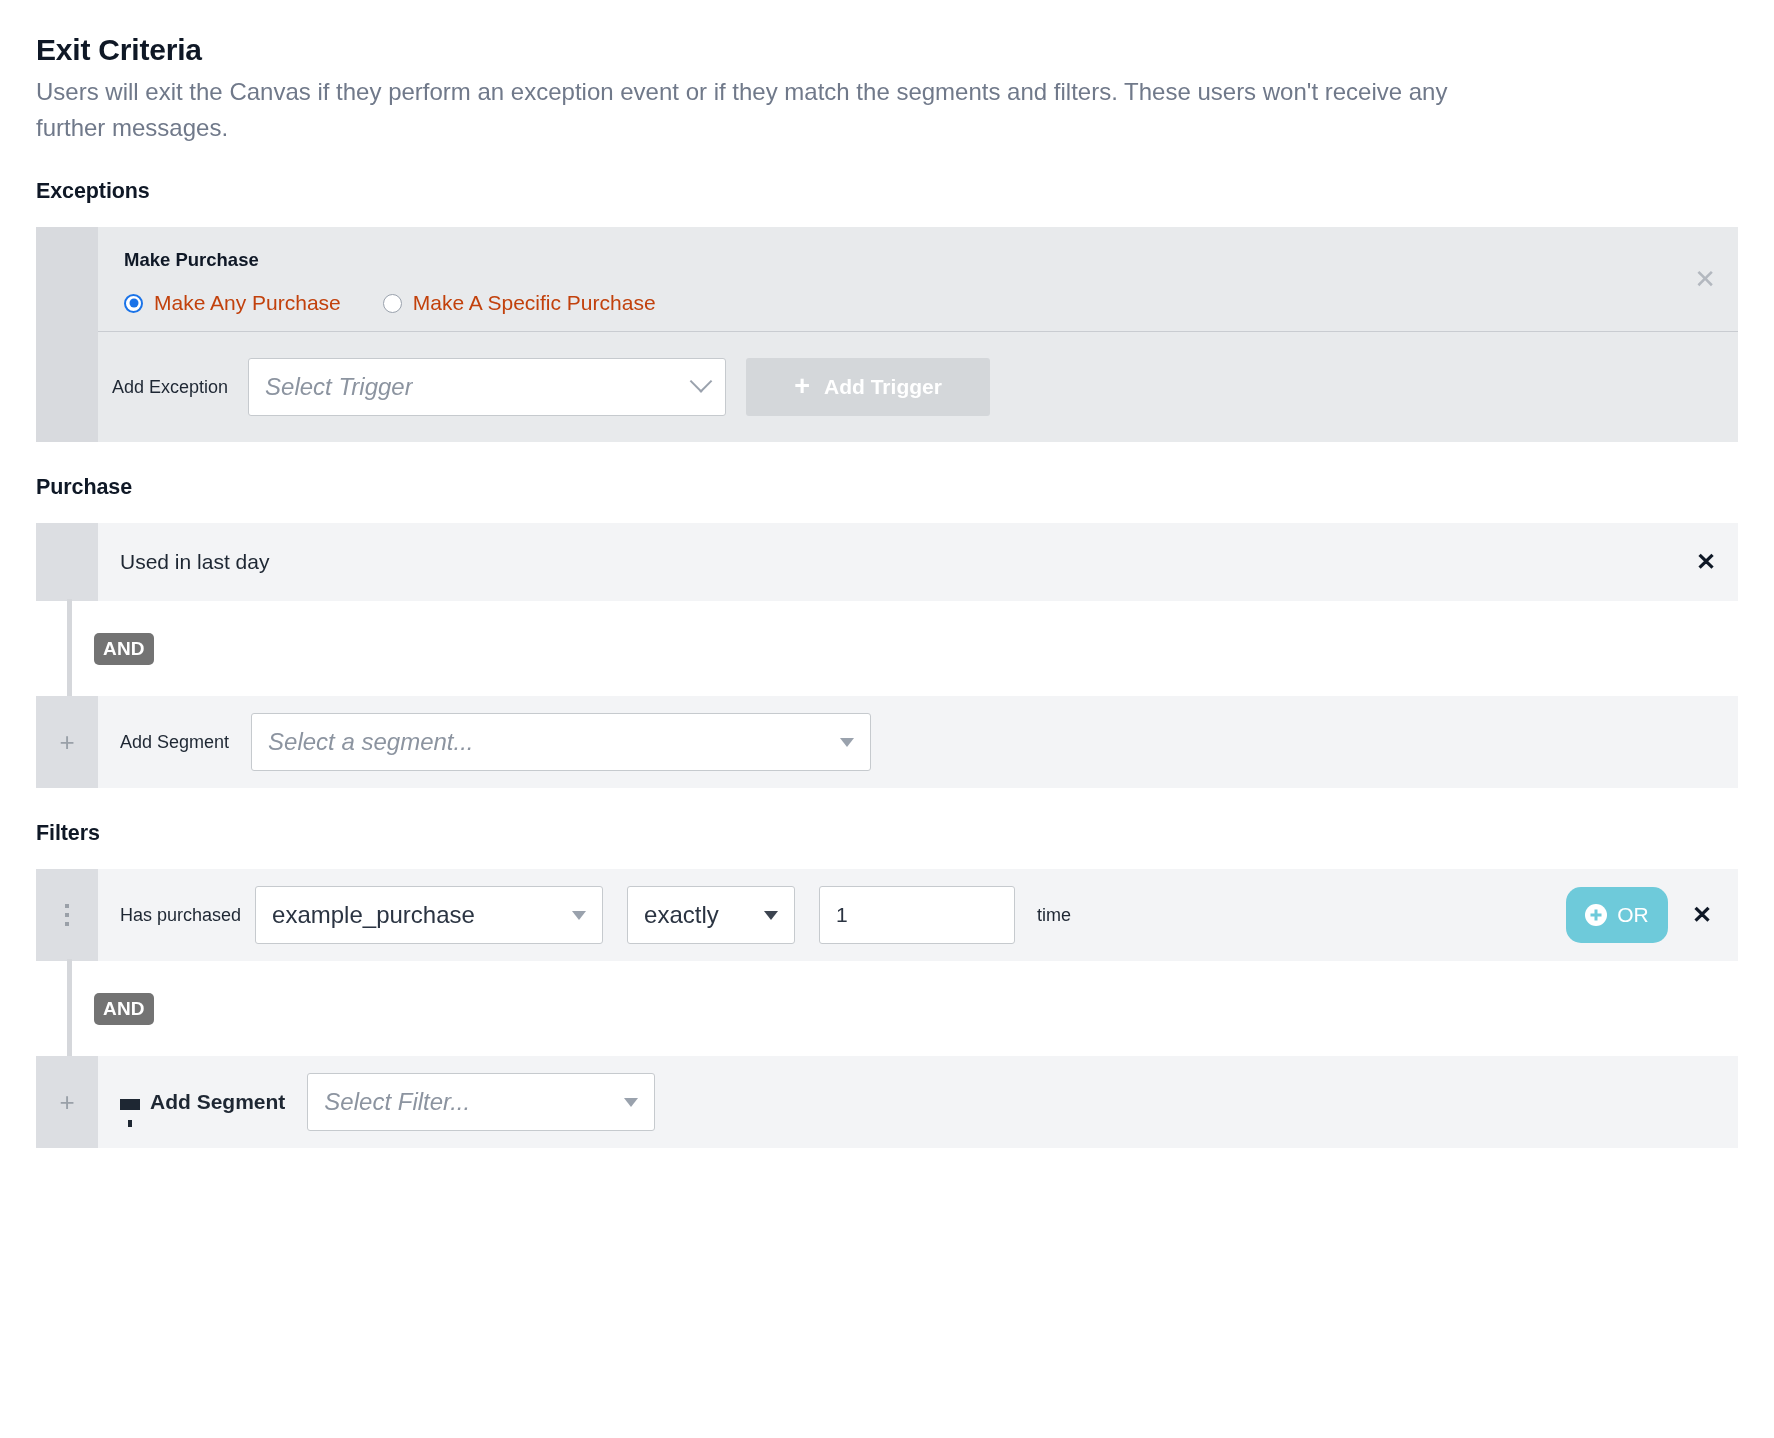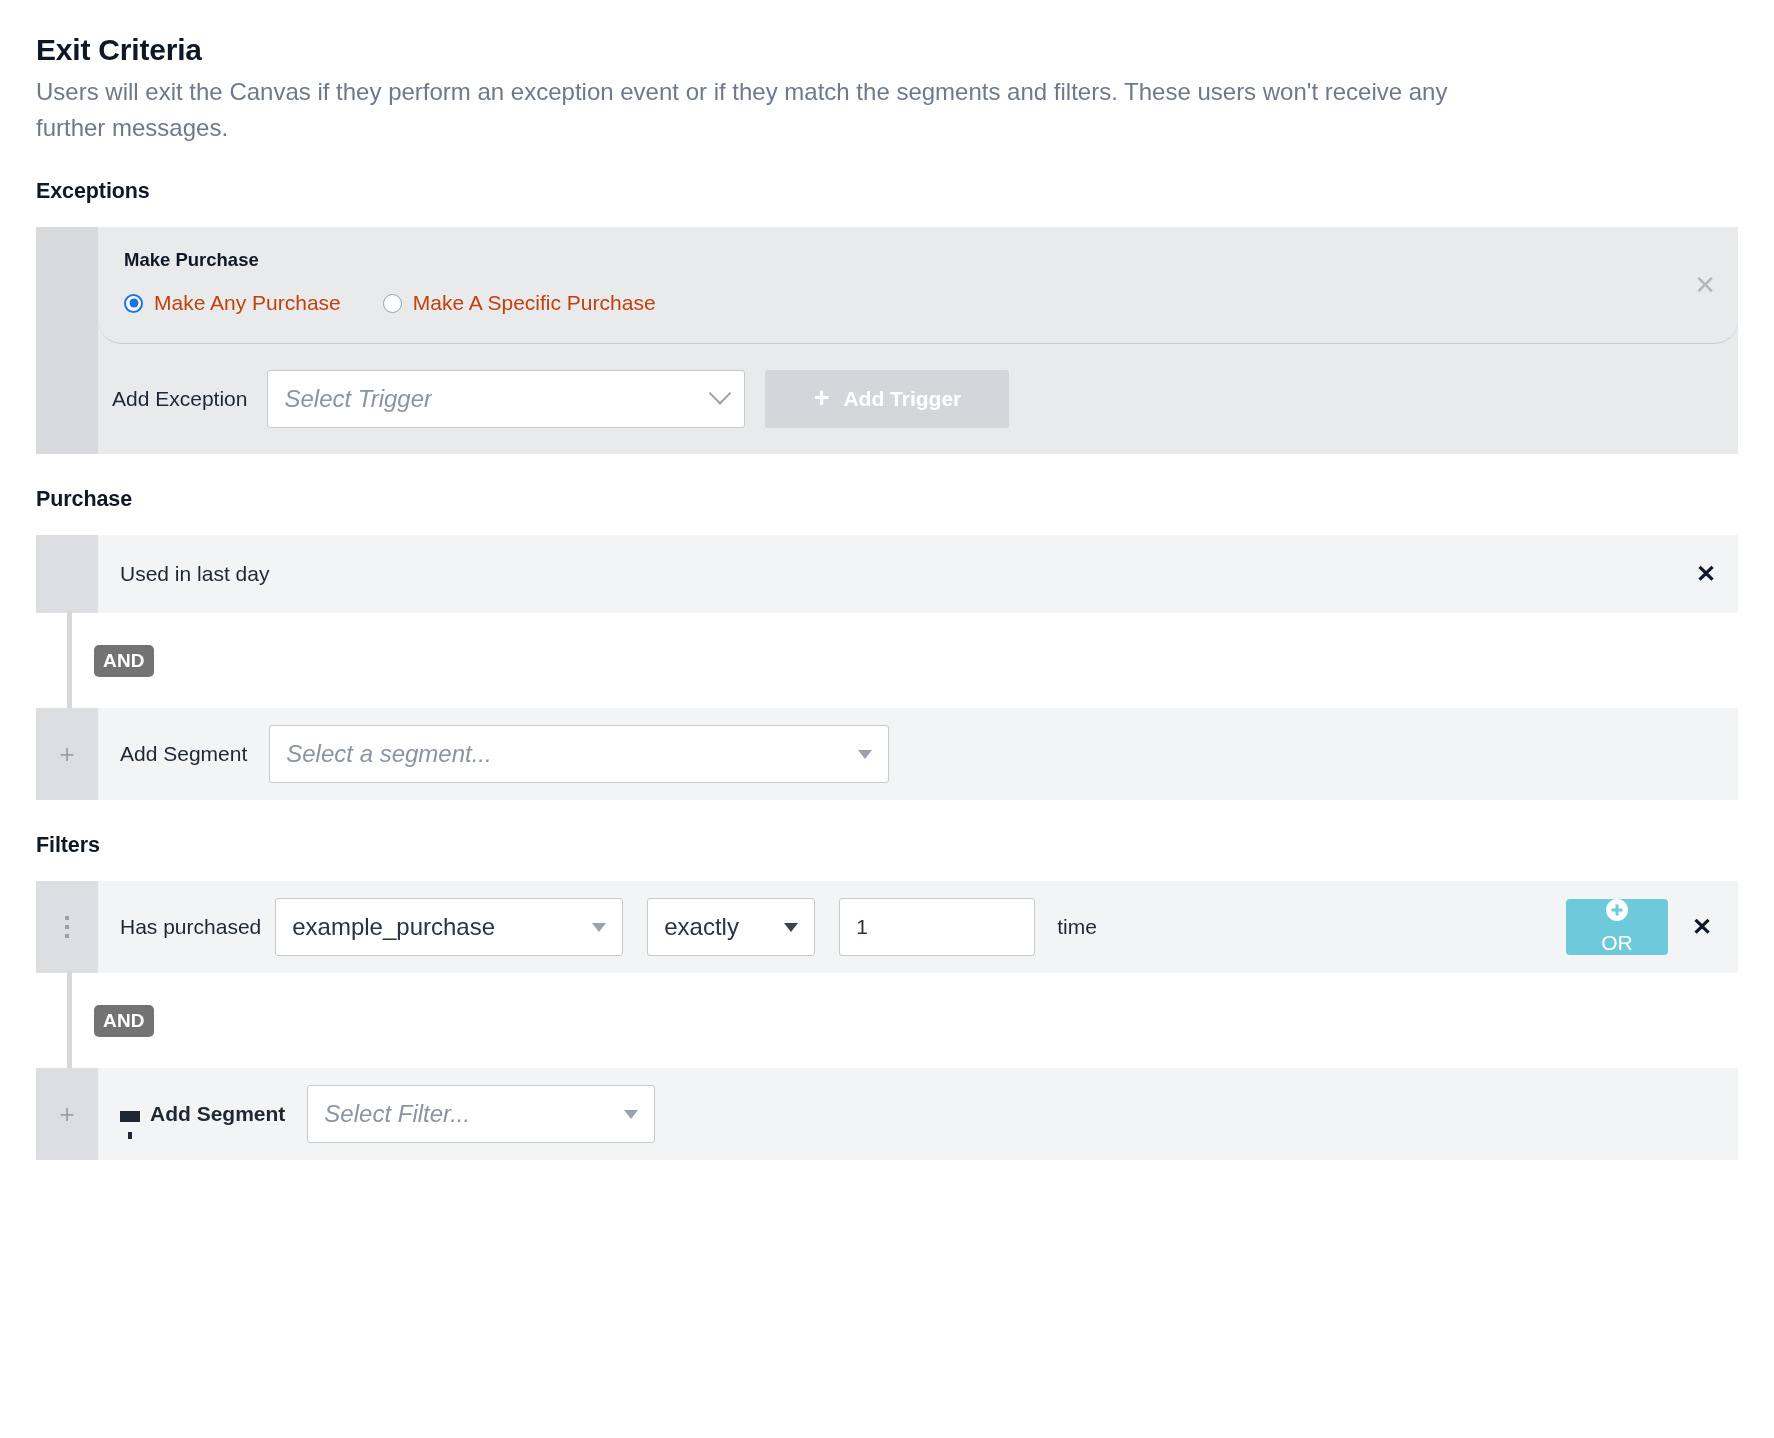--- a/index.html
+++ b/index.html
@@ -80,24 +80,23 @@
   }
 
   
   .exc-card {
     margin-top: 22px;
     background: #e8eaec;
     width: 1702px;
   }
   .exc-body { flex: 1; }
   .exc-top {
-    padding: 22px 26px 28px 26px;
+    padding: 22px 26px 16px 26px;
     position: relative;
     border-bottom: 1px solid #c9ccd1;
-    border-radius: 24px;
   }
   .exc-name {
     font-size: 18.5px;
     font-weight: bold;
     color: #0f1826;
     margin-bottom: 20px;
   }
   .radio-row {
     display: flex;
     align-items: center;
@@ -143,21 +142,21 @@
     cursor: pointer;
     font-weight: 400;
   }
   .exc-bottom {
     display: flex;
     align-items: center;
     gap: 20px;
     padding: 26px 26px 26px 14px;
   }
   .lbl {
-    font-size: 21px;
+    font-size: 18px;
     color: #1e2733;
     font-weight: 400;
     white-space: nowrap;
   }
   .lbl.bold { font-weight: 500; }
 
   
   .select {
     background: #ffffff;
     border: 1px solid #c6cace;
@@ -299,34 +298,33 @@
     border-radius: 3px;
     font-size: 21px;
     color: #2b3442;
     padding: 0 16px;
     font-family: "Liberation Sans", sans-serif;
   }
   .unit-lbl { margin-left: 22px; }
   .or-btn {
     margin-left: auto;
     background: #6ecada;
-    border-radius: 4px;
+    border-radius: 15px;
     height: 56px;
     min-width: 102px;
     display: flex;
     align-items: center;
     justify-content: center;
     gap: 10px;
     color: #ffffff;
     font-size: 21px;
     font-weight: 500;
     cursor: pointer;
     border: none;
     font-family: "Liberation Sans", sans-serif;
-    flex-direction: column;
   }
   .circ-plus {
     width: 22px; height: 22px;
     border-radius: 50%;
     background: #ffffff;
     position: relative;
     flex: 0 0 22px;
   }
   .circ-plus::before, .circ-plus::after {
     content: "";

